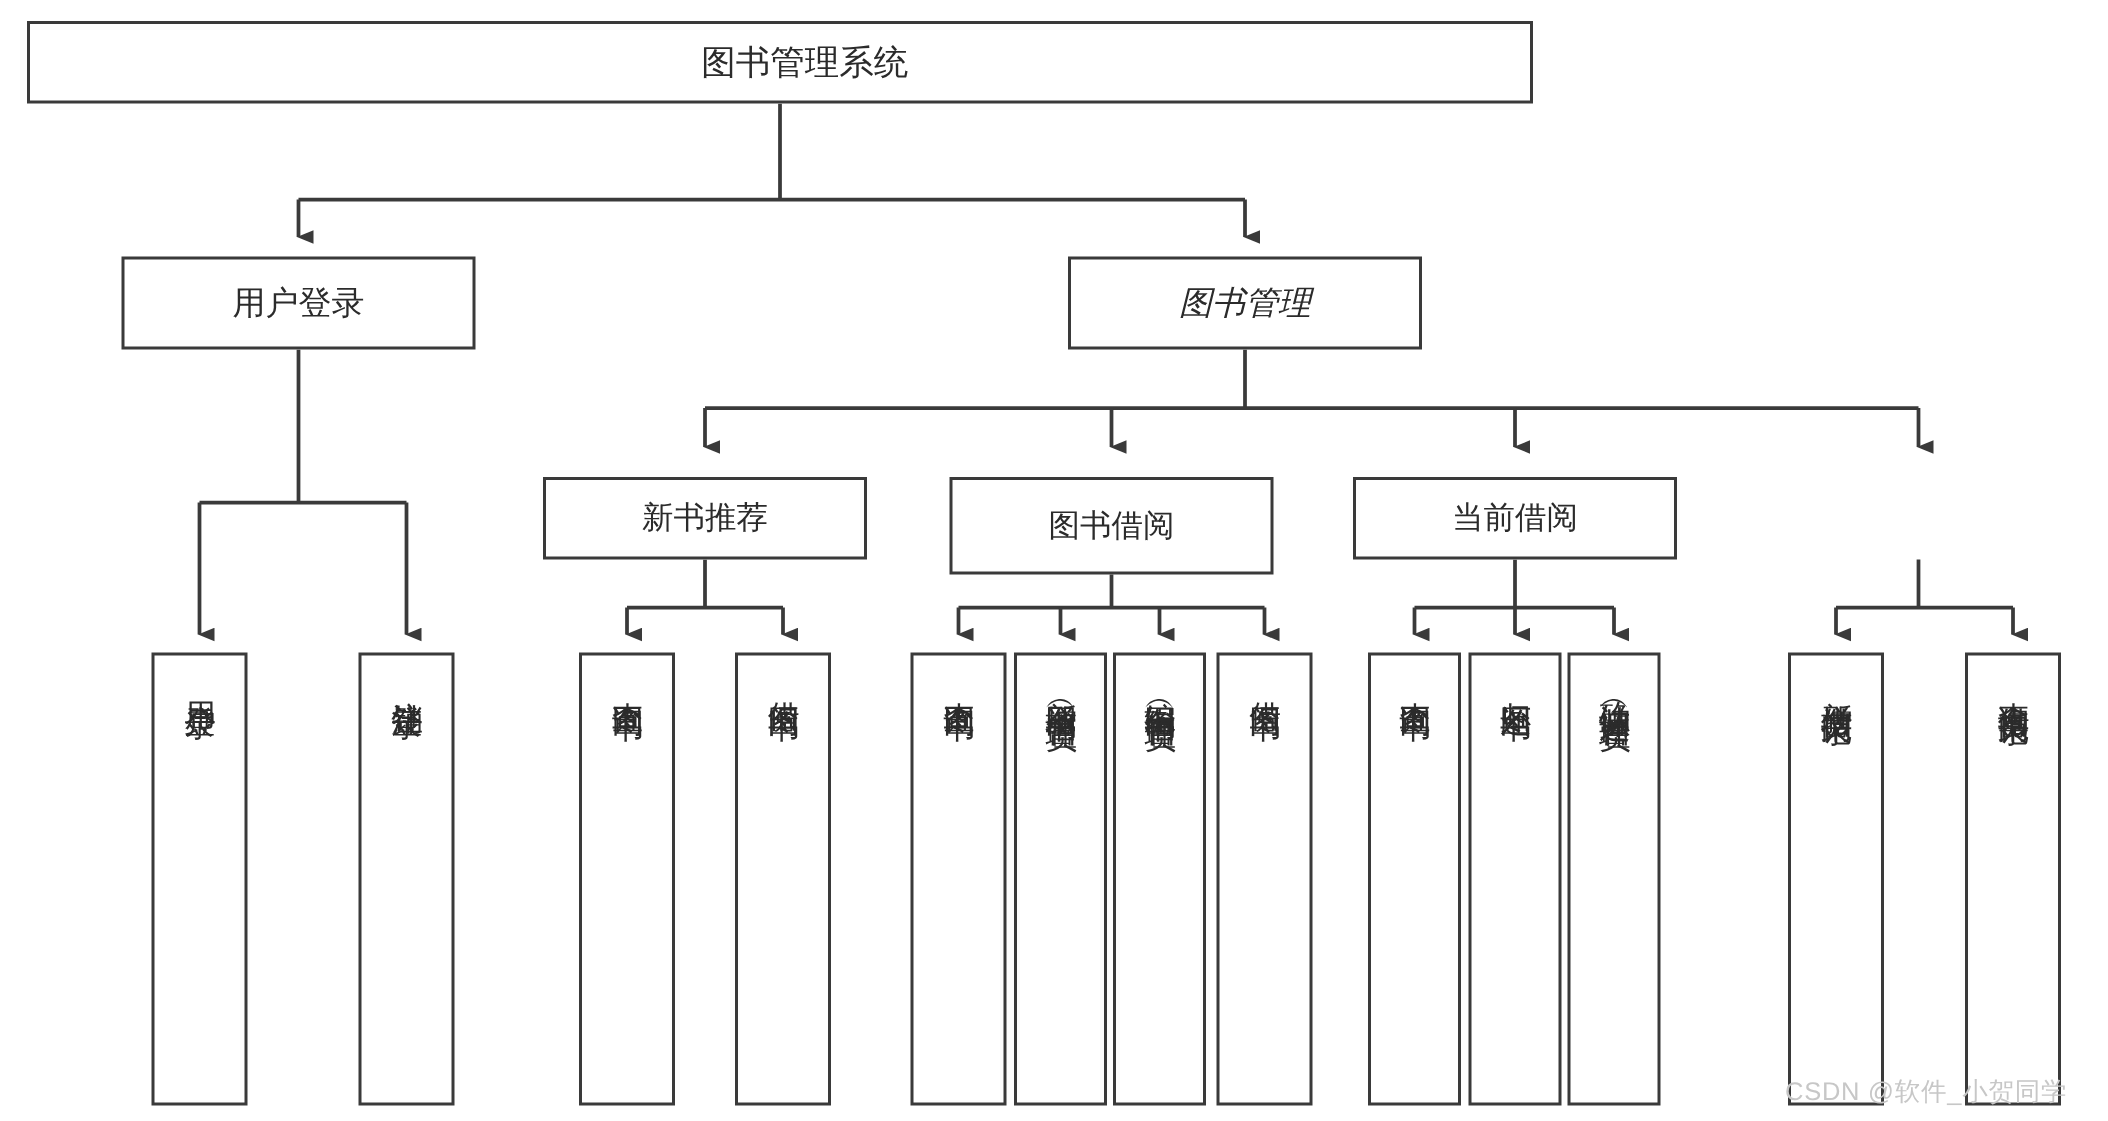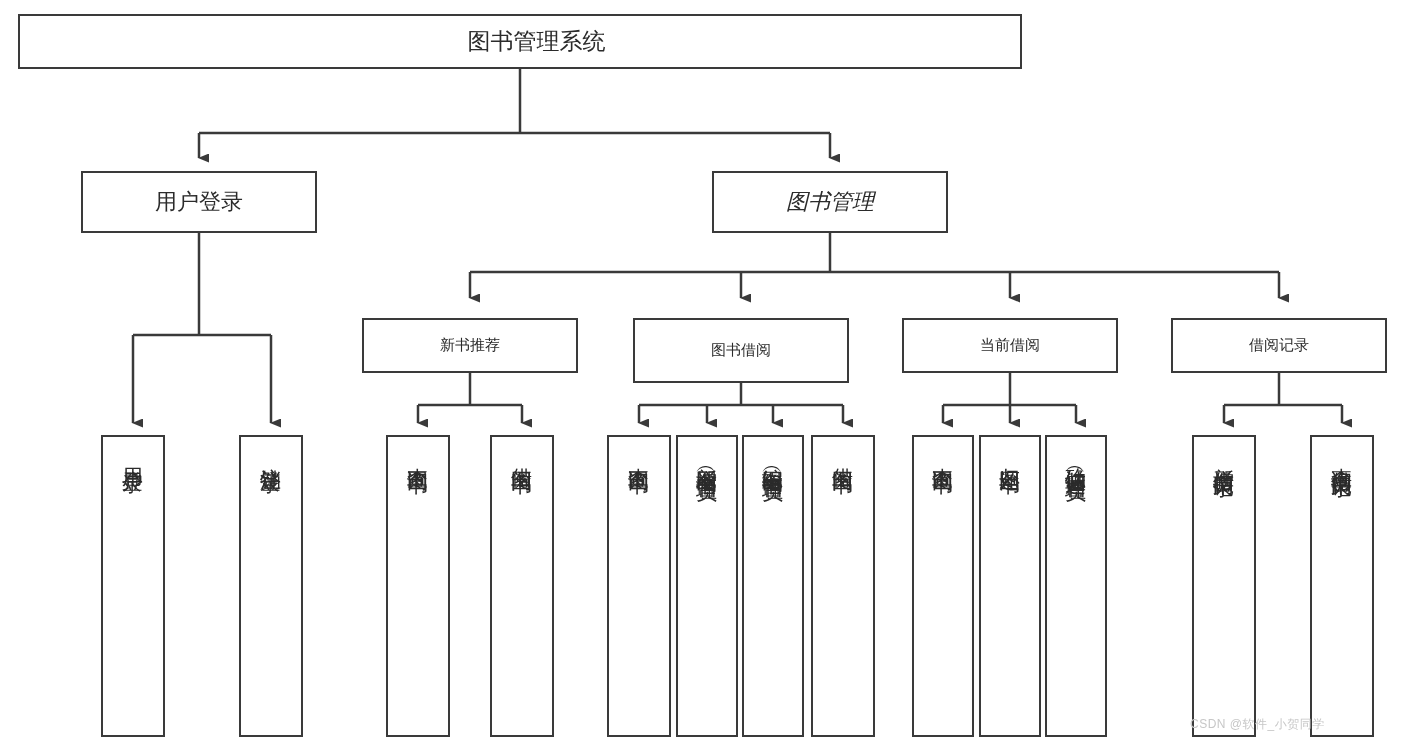--- a/index.html
+++ b/index.html
@@ -32,36 +32,36 @@
     color:#2b2b2b;
   }
   .node .label{
     display:block;
     text-align:center;
     line-height:1.22;
     color:#2b2b2b;
   }
   .node.root .label{font-size:23px;margin-left:33px;}
   .node.lvl2 .label{font-size:22px;}
-  .node.lvl3 .label{font-size:15px;}
+  .node.lvl3 .label{font-size:21px;}
   .node.leaf{
     align-items:flex-start;
     padding-top:14px;
   }
   .node.leaf .label{
     font-size:21px;
     writing-mode:vertical-rl;
     text-orientation:upright;
     letter-spacing:2px;
     line-height:1;
     white-space:nowrap;
   }
   .watermark{
     position:absolute;
-    font-size:12px;
+    font-size:17px;
     color:#c7c7c7;
     white-space:nowrap;
     letter-spacing:0.5px;
   }
 </style>
 </head>
 <body>
 
 <div id="canvas">
 
@@ -128,23 +128,20 @@
 
   <div class="node lvl3" style="left:362px;top:318px;width:216px;height:55px;">
     <span class="label">新书推荐</span>
   </div>
   <div class="node lvl3" style="left:633px;top:318px;width:216px;height:65px;">
     <span class="label">图书借阅</span>
   </div>
   <div class="node lvl3" style="left:902px;top:318px;width:216px;height:55px;">
     <span class="label">当前借阅</span>
   </div>
-  <div class="node lvl3" style="left:1171px;top:318px;width:216px;height:55px;">
-    <span class="label">借阅记录</span>
-  </div>
 
   <div class="node leaf" style="left:101px;top:435px;width:64px;height:302px;">
     <span class="label">用户登录</span>
   </div>
   <div class="node leaf" style="left:239px;top:435px;width:64px;height:302px;">
     <span class="label">注销登录</span>
   </div>
 
   <div class="node leaf" style="left:386px;top:435px;width:64px;height:302px;">
     <span class="label">查询图书</span>

